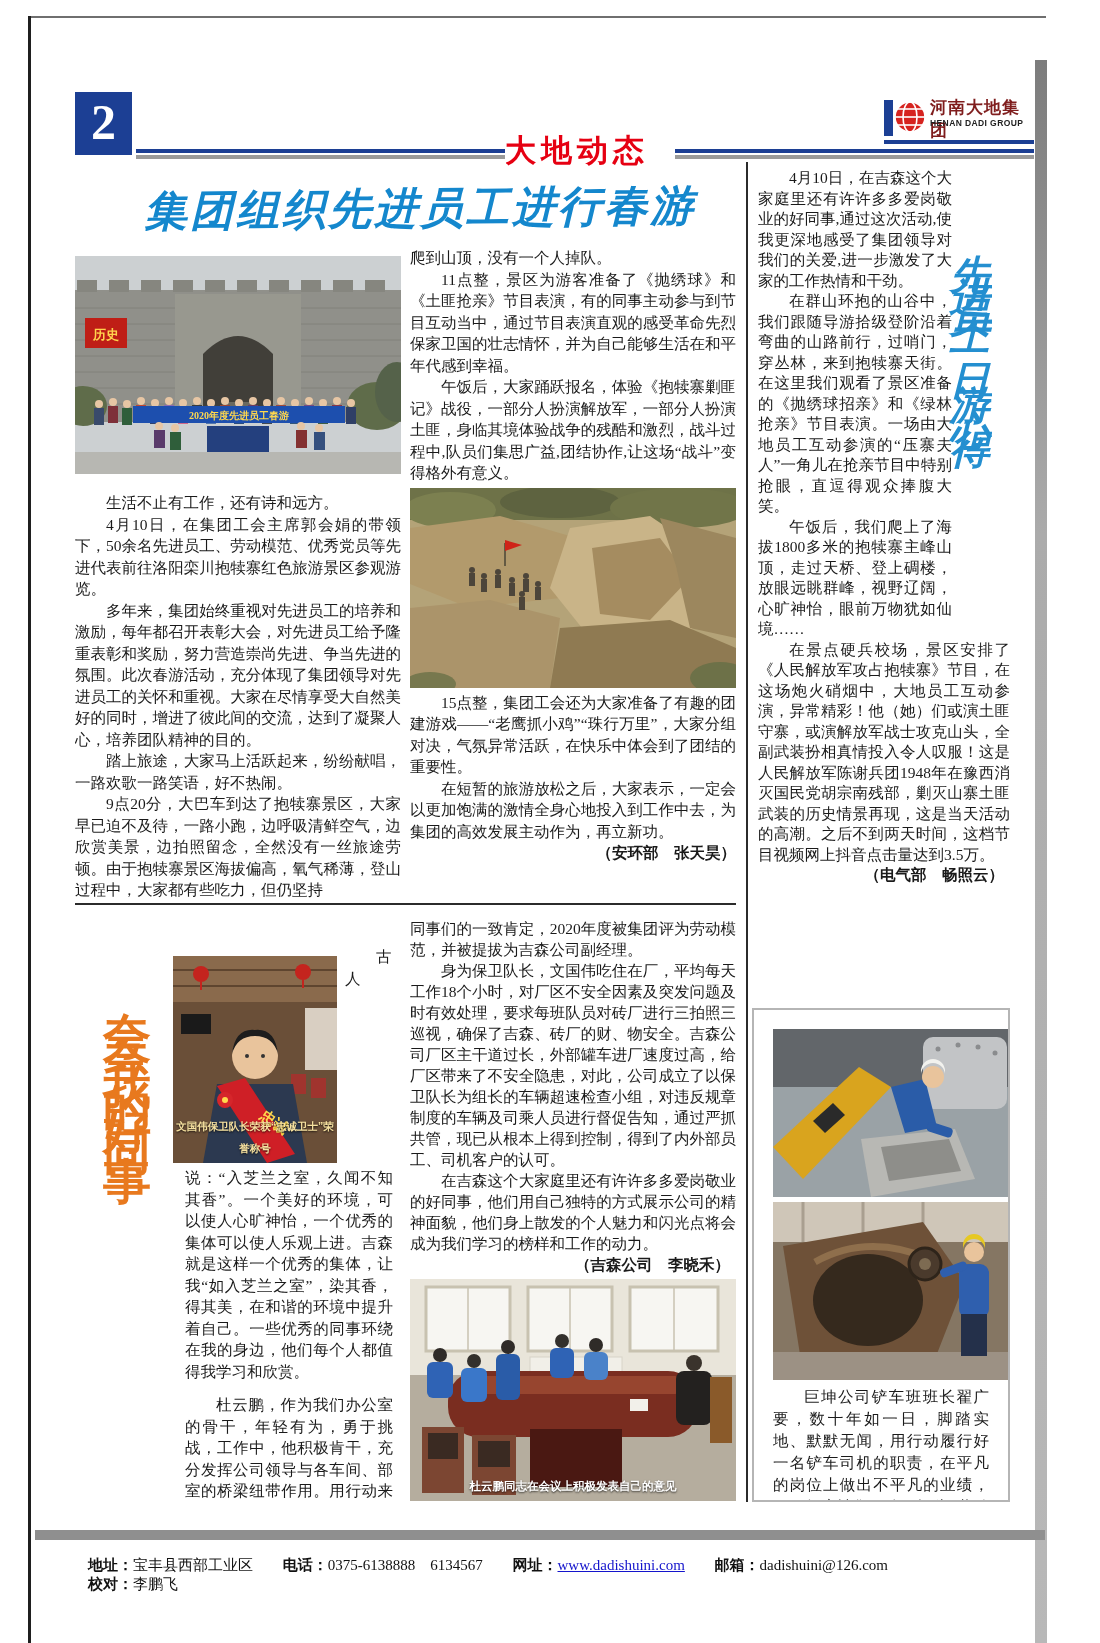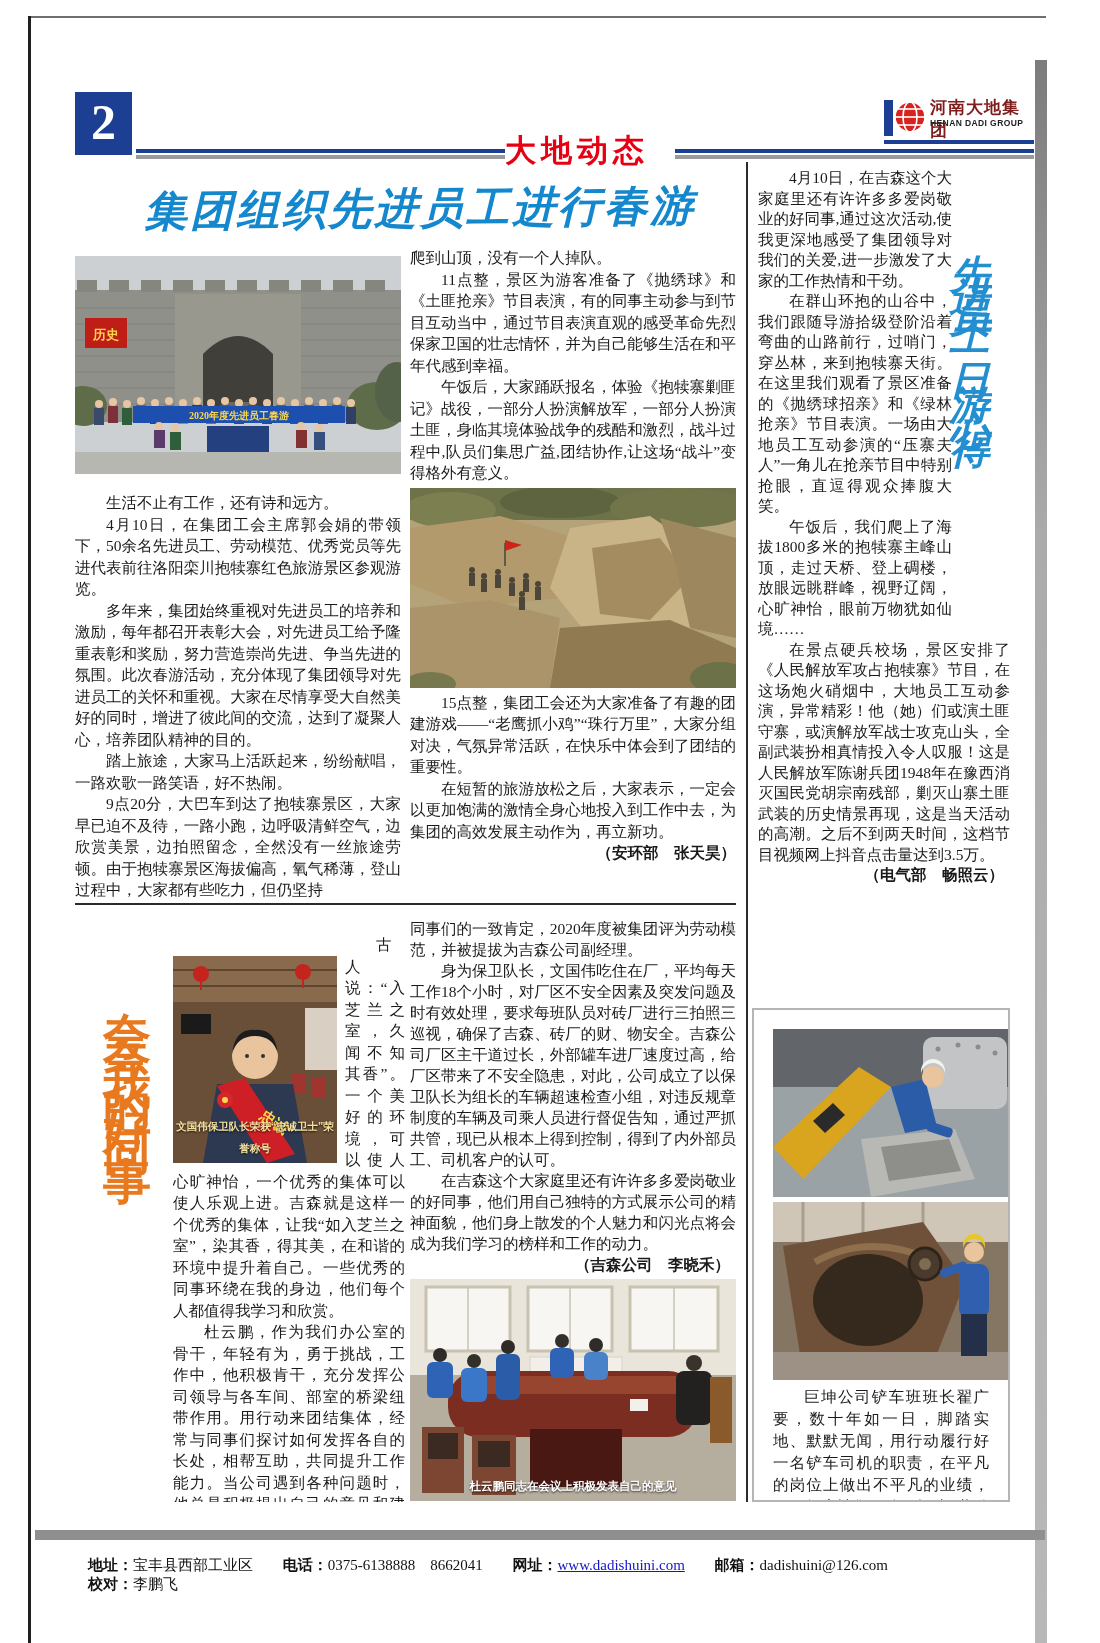--- a/index.html
+++ b/index.html
@@ -57,21 +57,21 @@
   .ph4{width:326px;height:222px;margin-top:4px;}
   .ph5{width:244px;height:168px;margin-bottom:5px;}
   .ph6{width:244px;height:178px;margin-bottom:6px;}
   .ph-cap{position:absolute;left:0;right:0;bottom:4px;text-align:center;font-weight:bold;
           font-family:"Liberation Sans",sans-serif;}
   .cap-gold{color:#f7e2a0;font-size:10.5px;text-shadow:0 1px 2px rgba(0,0,0,.8);}
   .cap-white{color:#ffffff;font-size:11.5px;text-shadow:0 1px 2px rgba(0,0,0,.75);}
   
   .art3-left-content{position:absolute;left:173px;top:934px;width:232px;height:568px;overflow:hidden;
           font-size:15.5px;line-height:21.5px;text-align:justify;}
-  .art3-left-content p{margin:0;text-indent:2em;}
+  .art3-left-content p{margin:12px;text-indent:2em;}
   .art3-mid{left:410px;top:918px;width:326px;height:585px;line-height:21px;}
   .art4-box{position:absolute;left:752px;top:1008px;width:258px;height:494px;border:2px solid #b5b5b5;
             background:#fff;padding:19px;box-sizing:border-box;overflow:hidden;
             font-size:15.5px;line-height:22px;text-align:justify;}
   .art4-box p{margin:0;text-indent:2em;}
   
   .footer-bar{position:absolute;left:35px;top:1530px;width:1010px;height:10px;background:#8f8f8f;}
   .footer-line{position:absolute;left:88px;top:1556px;width:940px;font-size:15px;color:#111;
                font-family:"Liberation Serif",serif;}
   .footer-line .lbl{font-weight:bold;}
@@ -386,19 +386,19 @@
         <rect x="166" y="68" width="28" height="9" rx="4" fill="#2f5fae" transform="rotate(-20 166 68)"></rect>
         <rect x="188" y="112" width="26" height="42" fill="#24304a"></rect>
       </svg>
     </div>
     <p><span>巨坤公司铲车班班长翟广要，数十年如一日，脚踏实地、默默无闻，用行动履行好一名铲车司机的职责，在平凡的岗位上做出不平凡的业绩，2020年度被集团公司评为“劳动模范”。</span></p>
   </div>
 
   <div class="footer-bar"></div>
   <div class="footer-line">
     <span class="seg"><span class="lbl">地址：</span><span>宝丰县西部工业区</span></span>
-    <span class="seg"><span class="lbl">电话：</span><span>0375-6138888　8662041</span></span>
+    <span class="seg"><span class="lbl">电话：</span><span>0375-6138888　6134567</span></span>
     <span class="seg"><span class="lbl">网址：</span><a>www.dadishuini.com</a></span>
     <span class="seg"><span class="lbl">邮箱：</span><span>dadishuini@126.com</span></span>
     <span class="seg"><span class="lbl">校对：</span><span>李鹏飞</span></span>
   </div>
 
 </div>
 
 </body></html>

